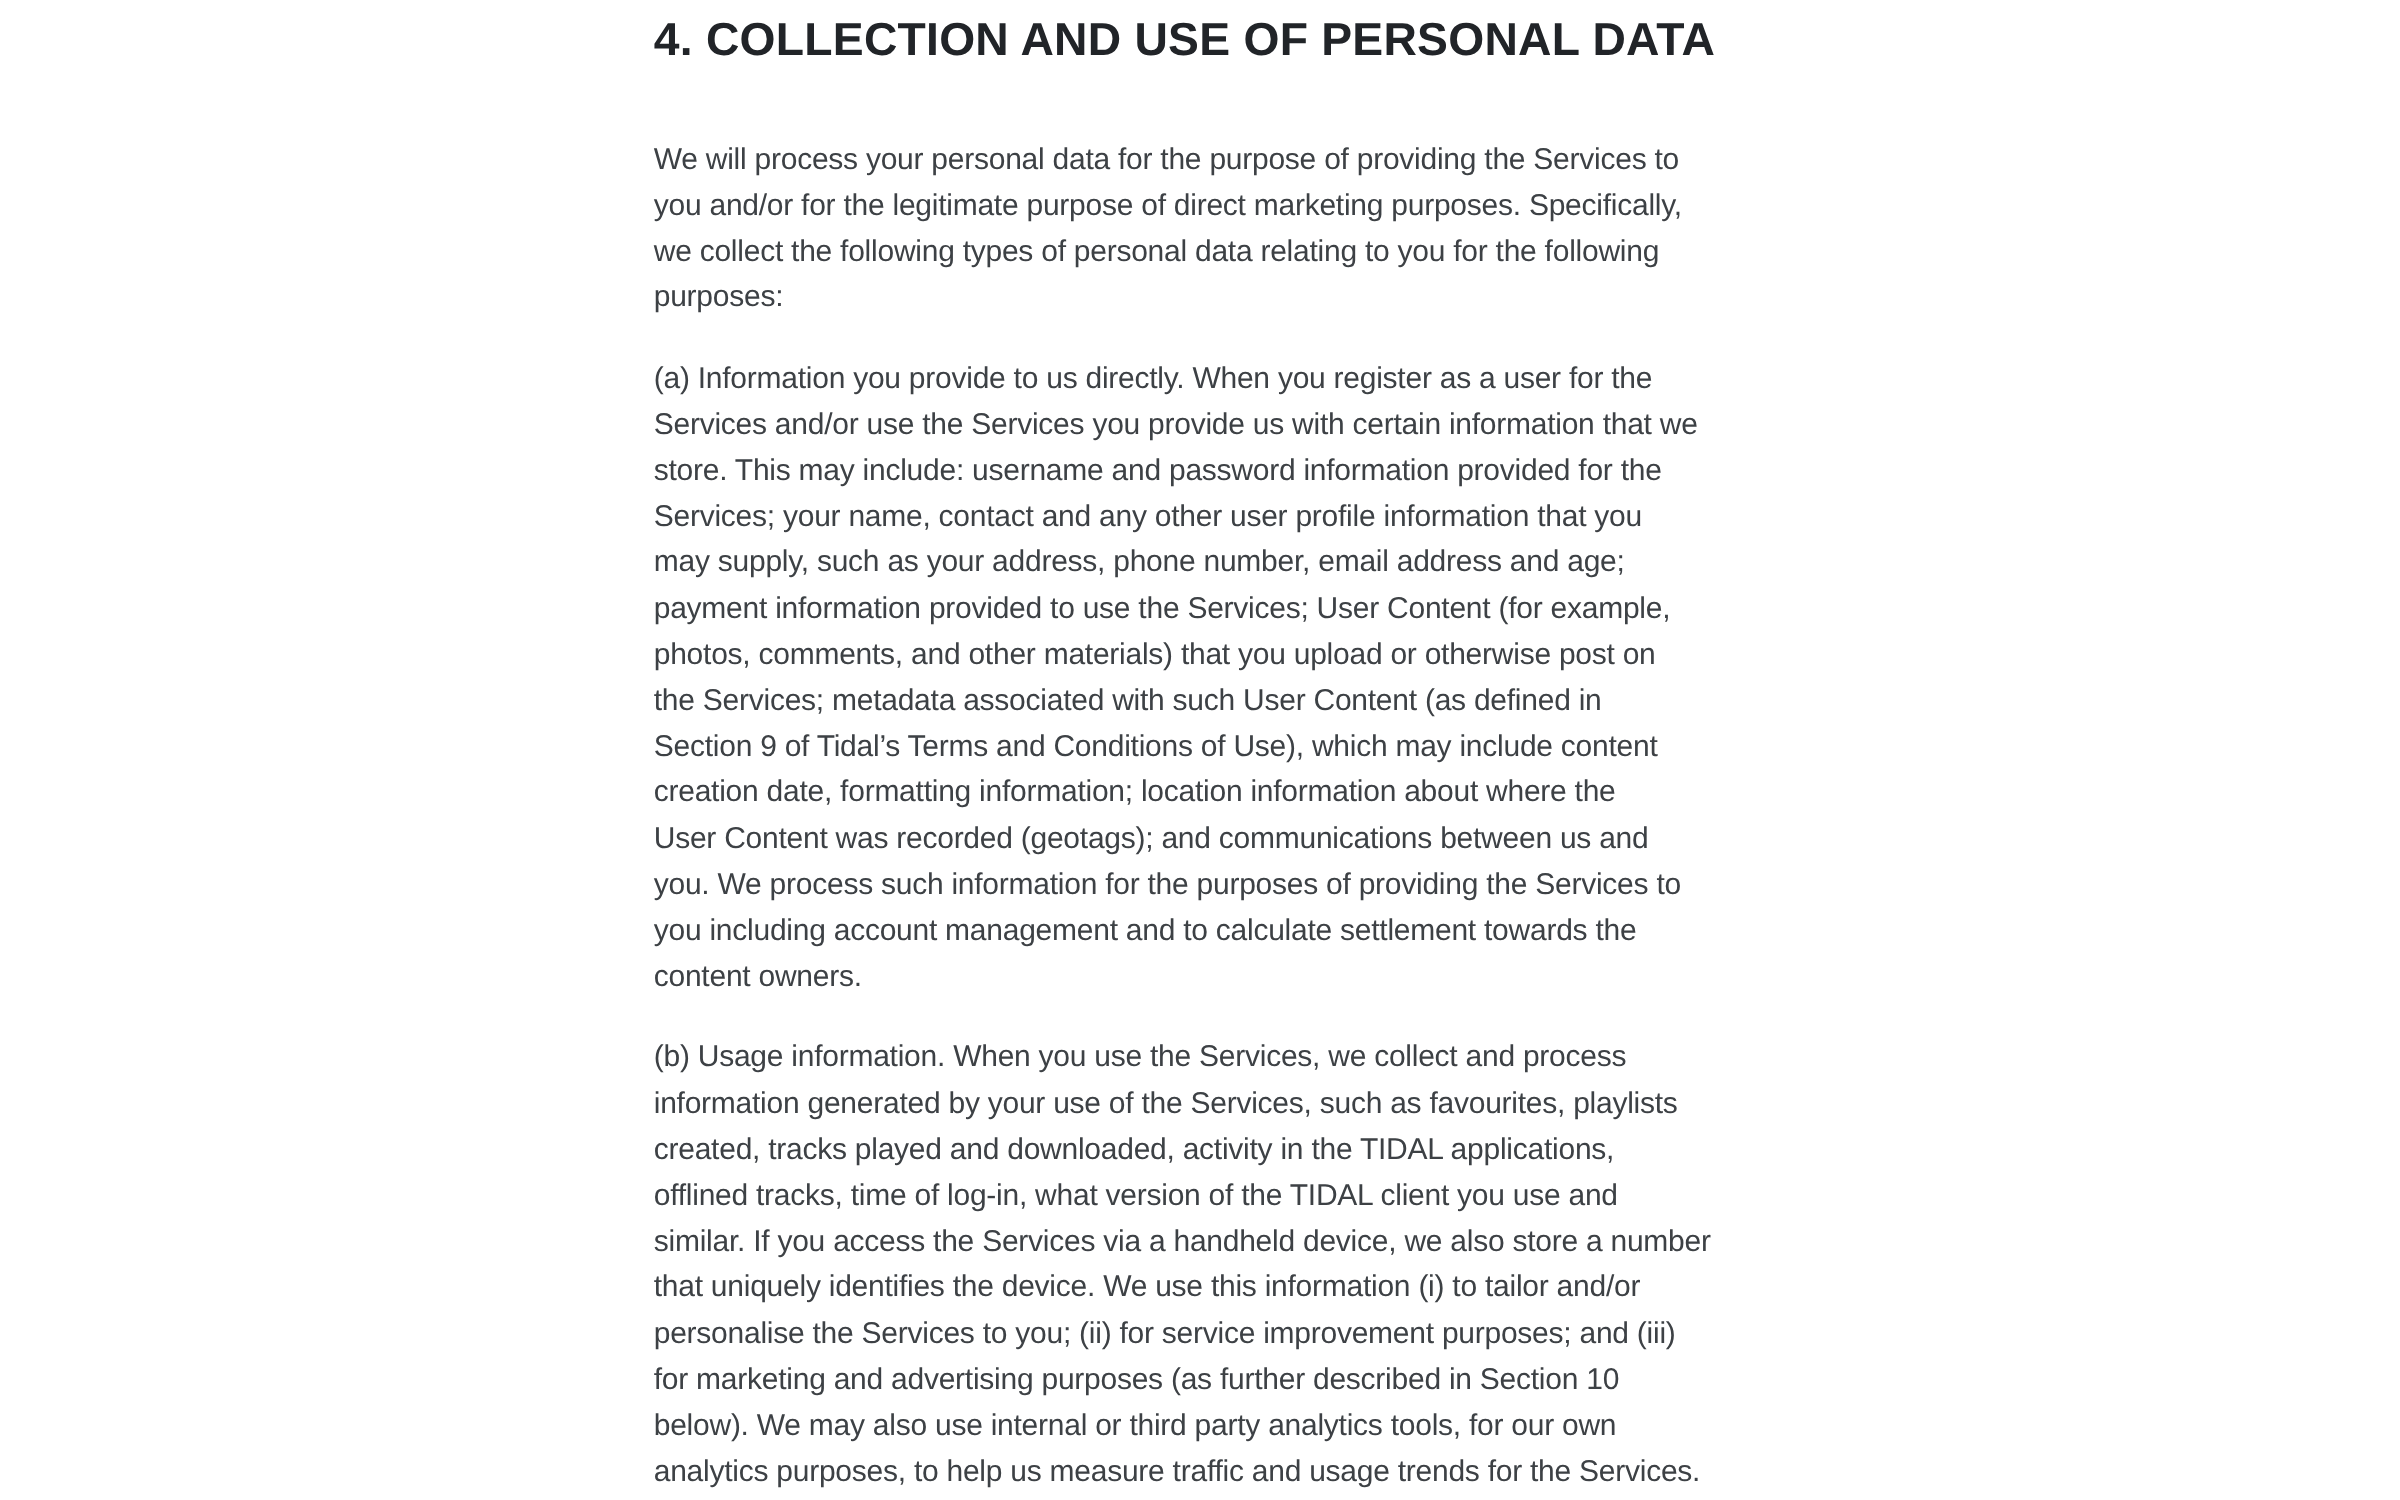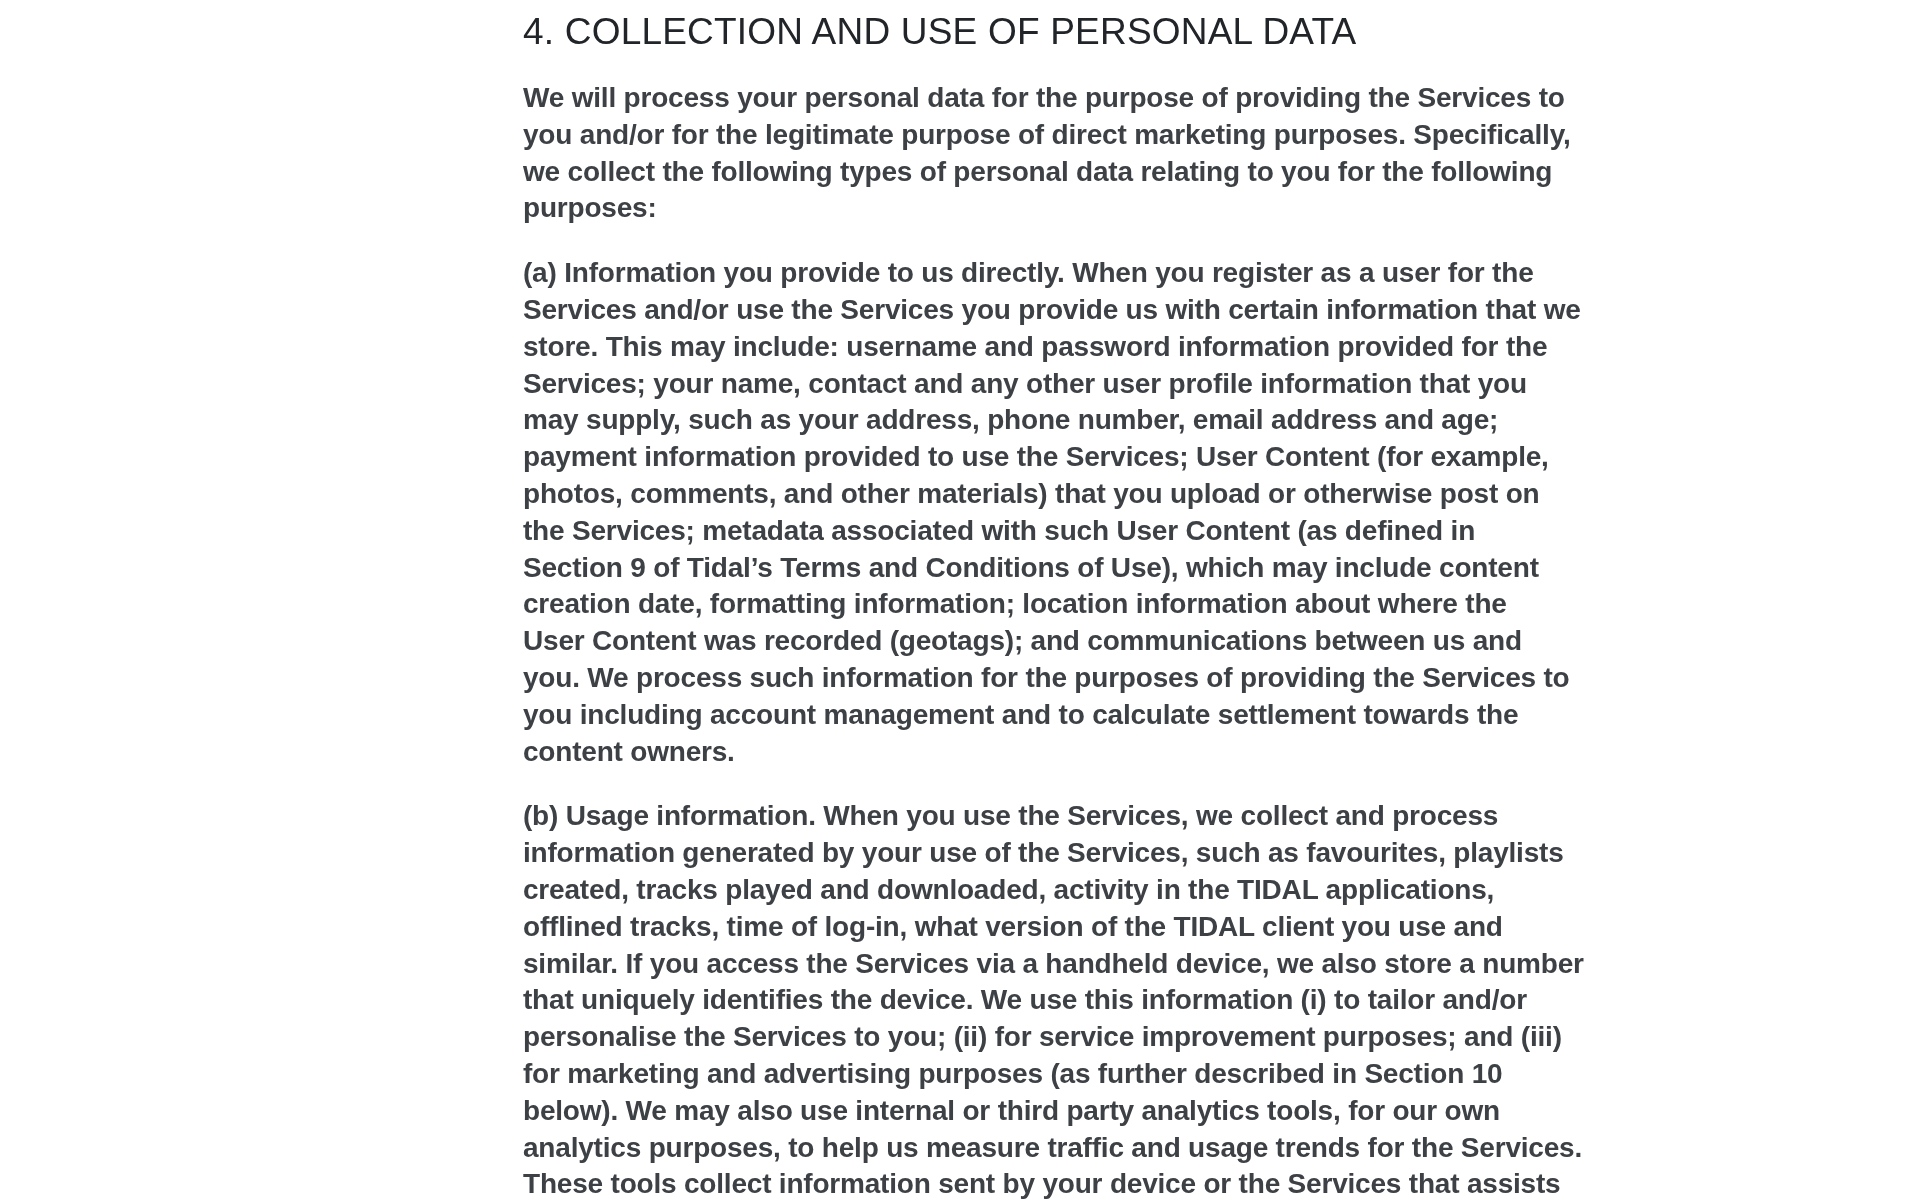--- a/index.html
+++ b/index.html
@@ -15,32 +15,32 @@
       background: #ffffff;
       overflow: hidden;
     }
     .content {
       position: absolute;
       left: 523px;
       top: 13px;
       width: 980px;
     }
     .heading {
-      margin: 0 0 30px 0;
+      margin: 0 0 60px 0;
       font-size: 37px;
       line-height: 37px;
-      font-weight: 400;
+      font-weight: 700;
       letter-spacing: 0.2px;
       color: #212428;
     }
     .para {
       margin: 0 0 28px 0;
-      font-size: 28px;
+      font-size: 24px;
       line-height: 36.8px;
-      font-weight: 700;
+      font-weight: 400;
       letter-spacing: -0.2px;
       color: #3d4145;
       white-space: pre; 
     }
     .para:last-child {
       margin-bottom: 0;
     }
   </style>
 </head>
 <body>

